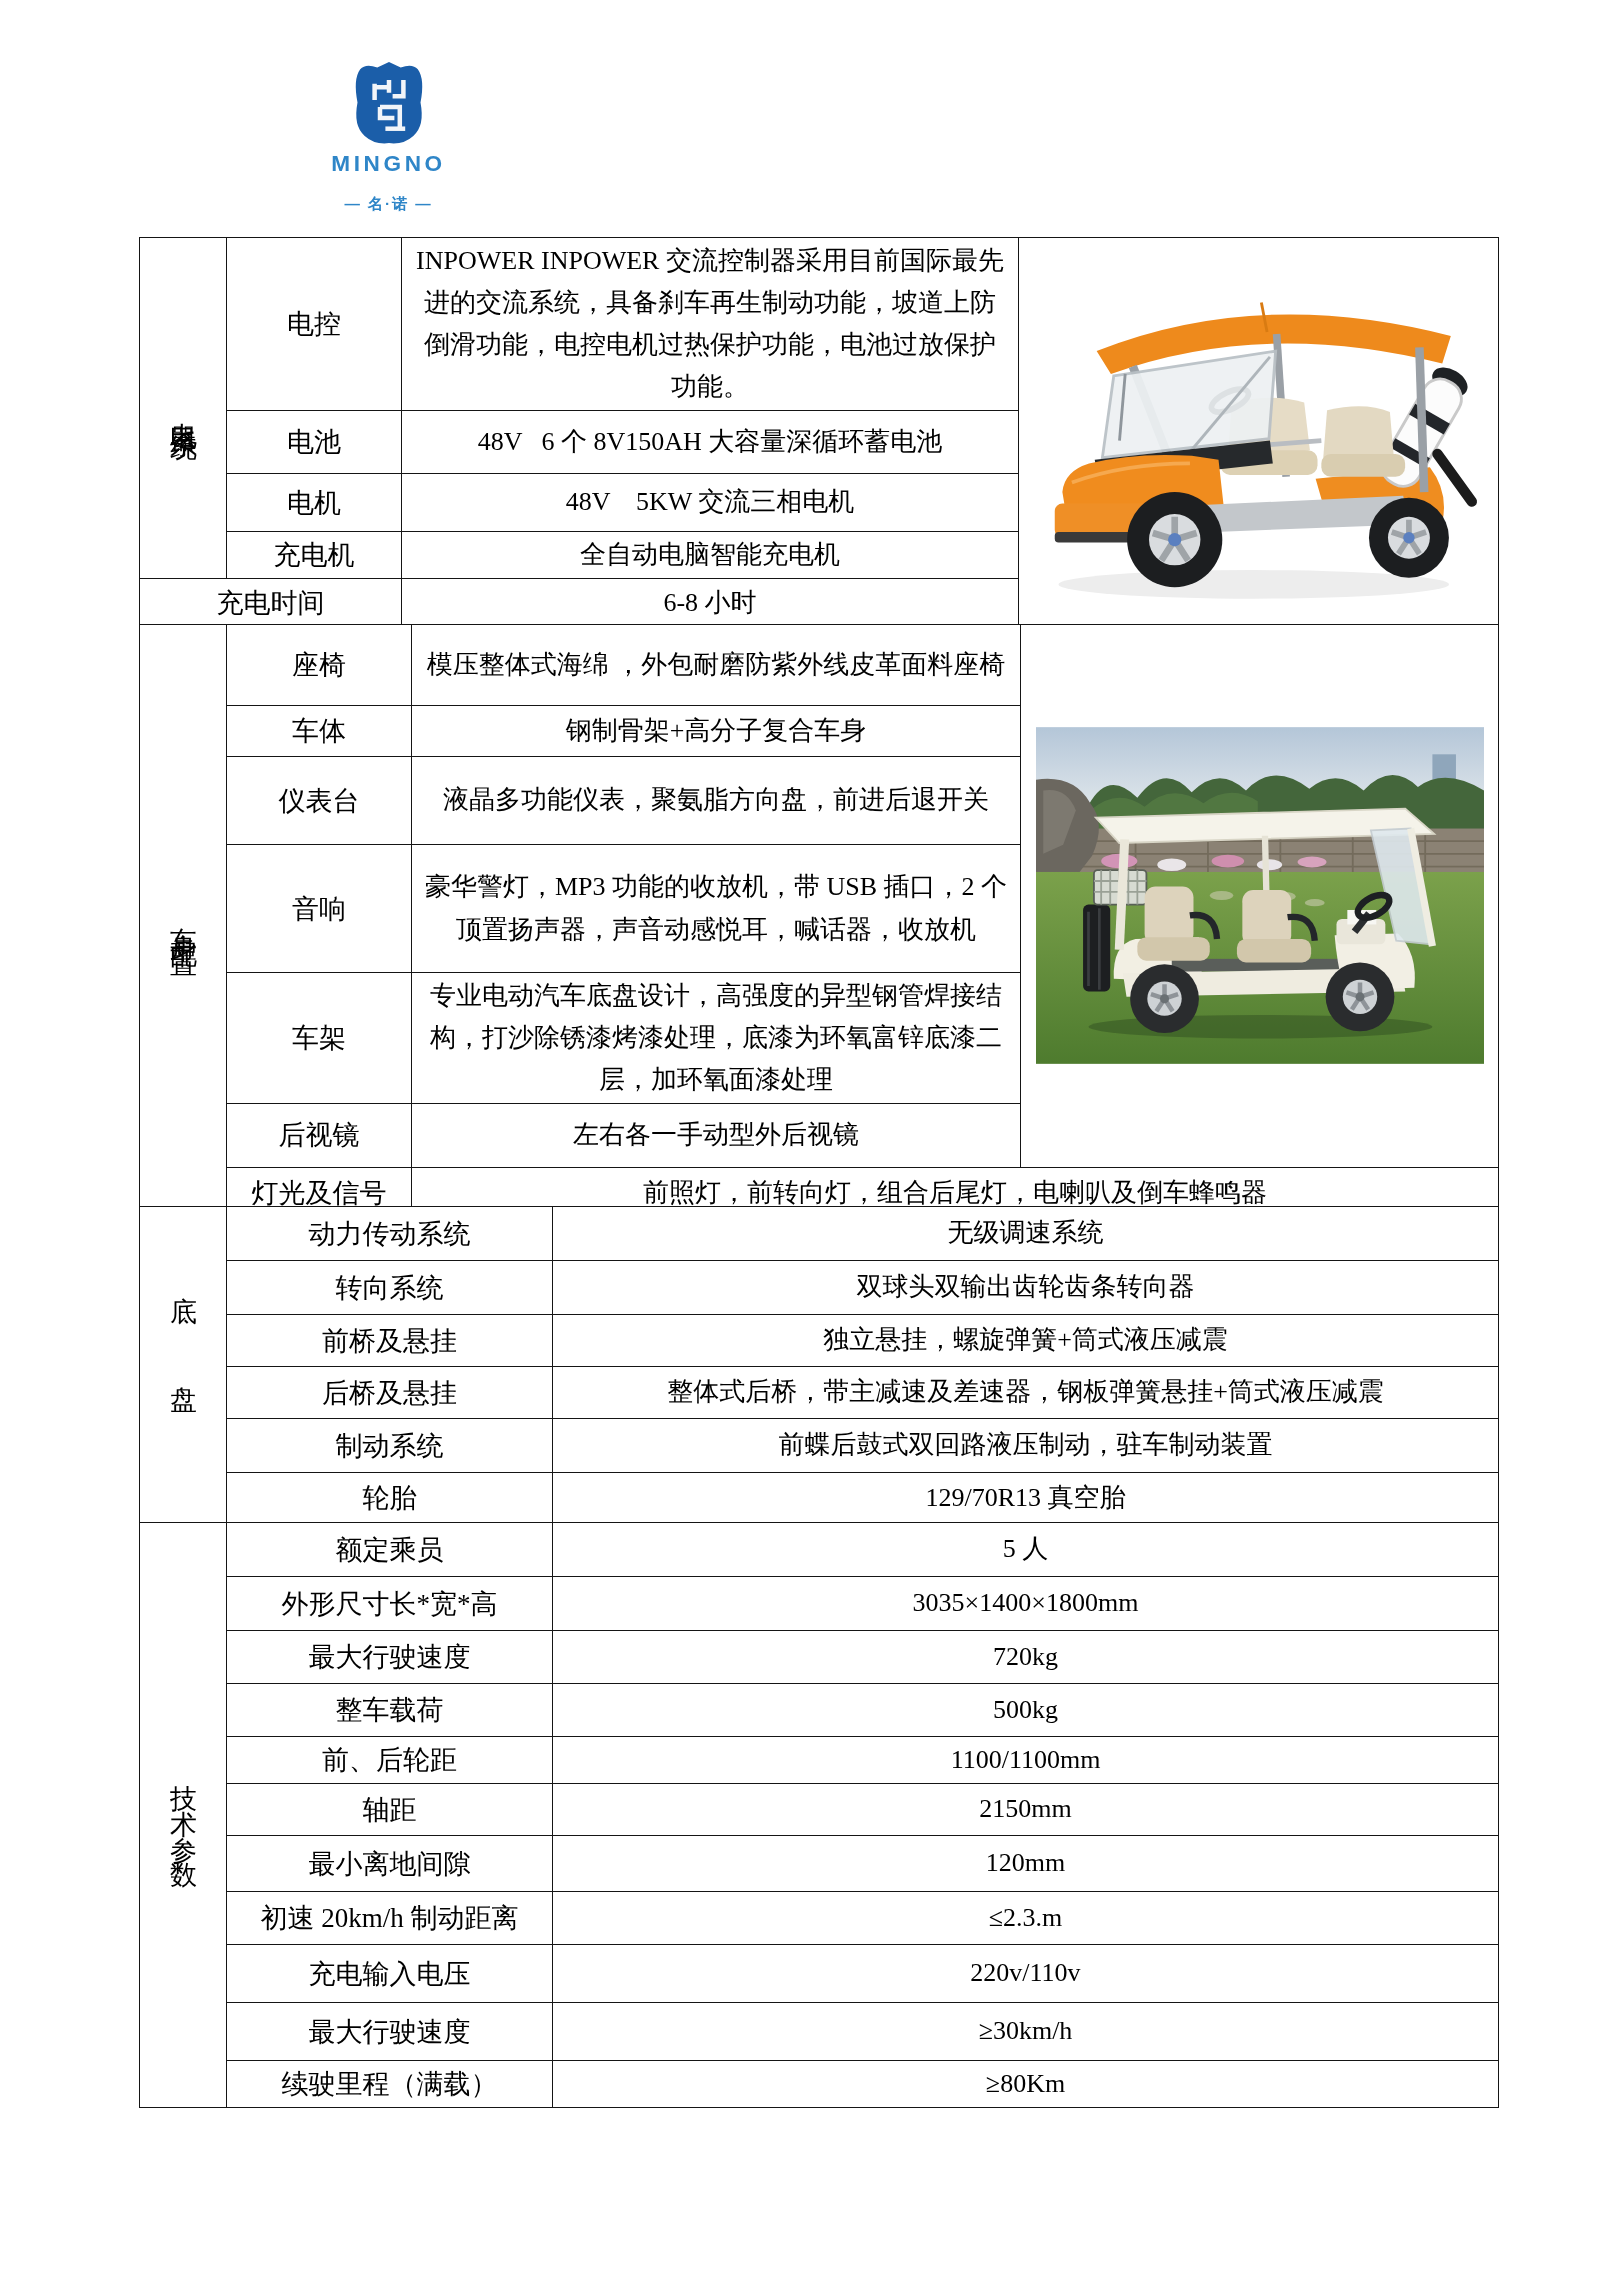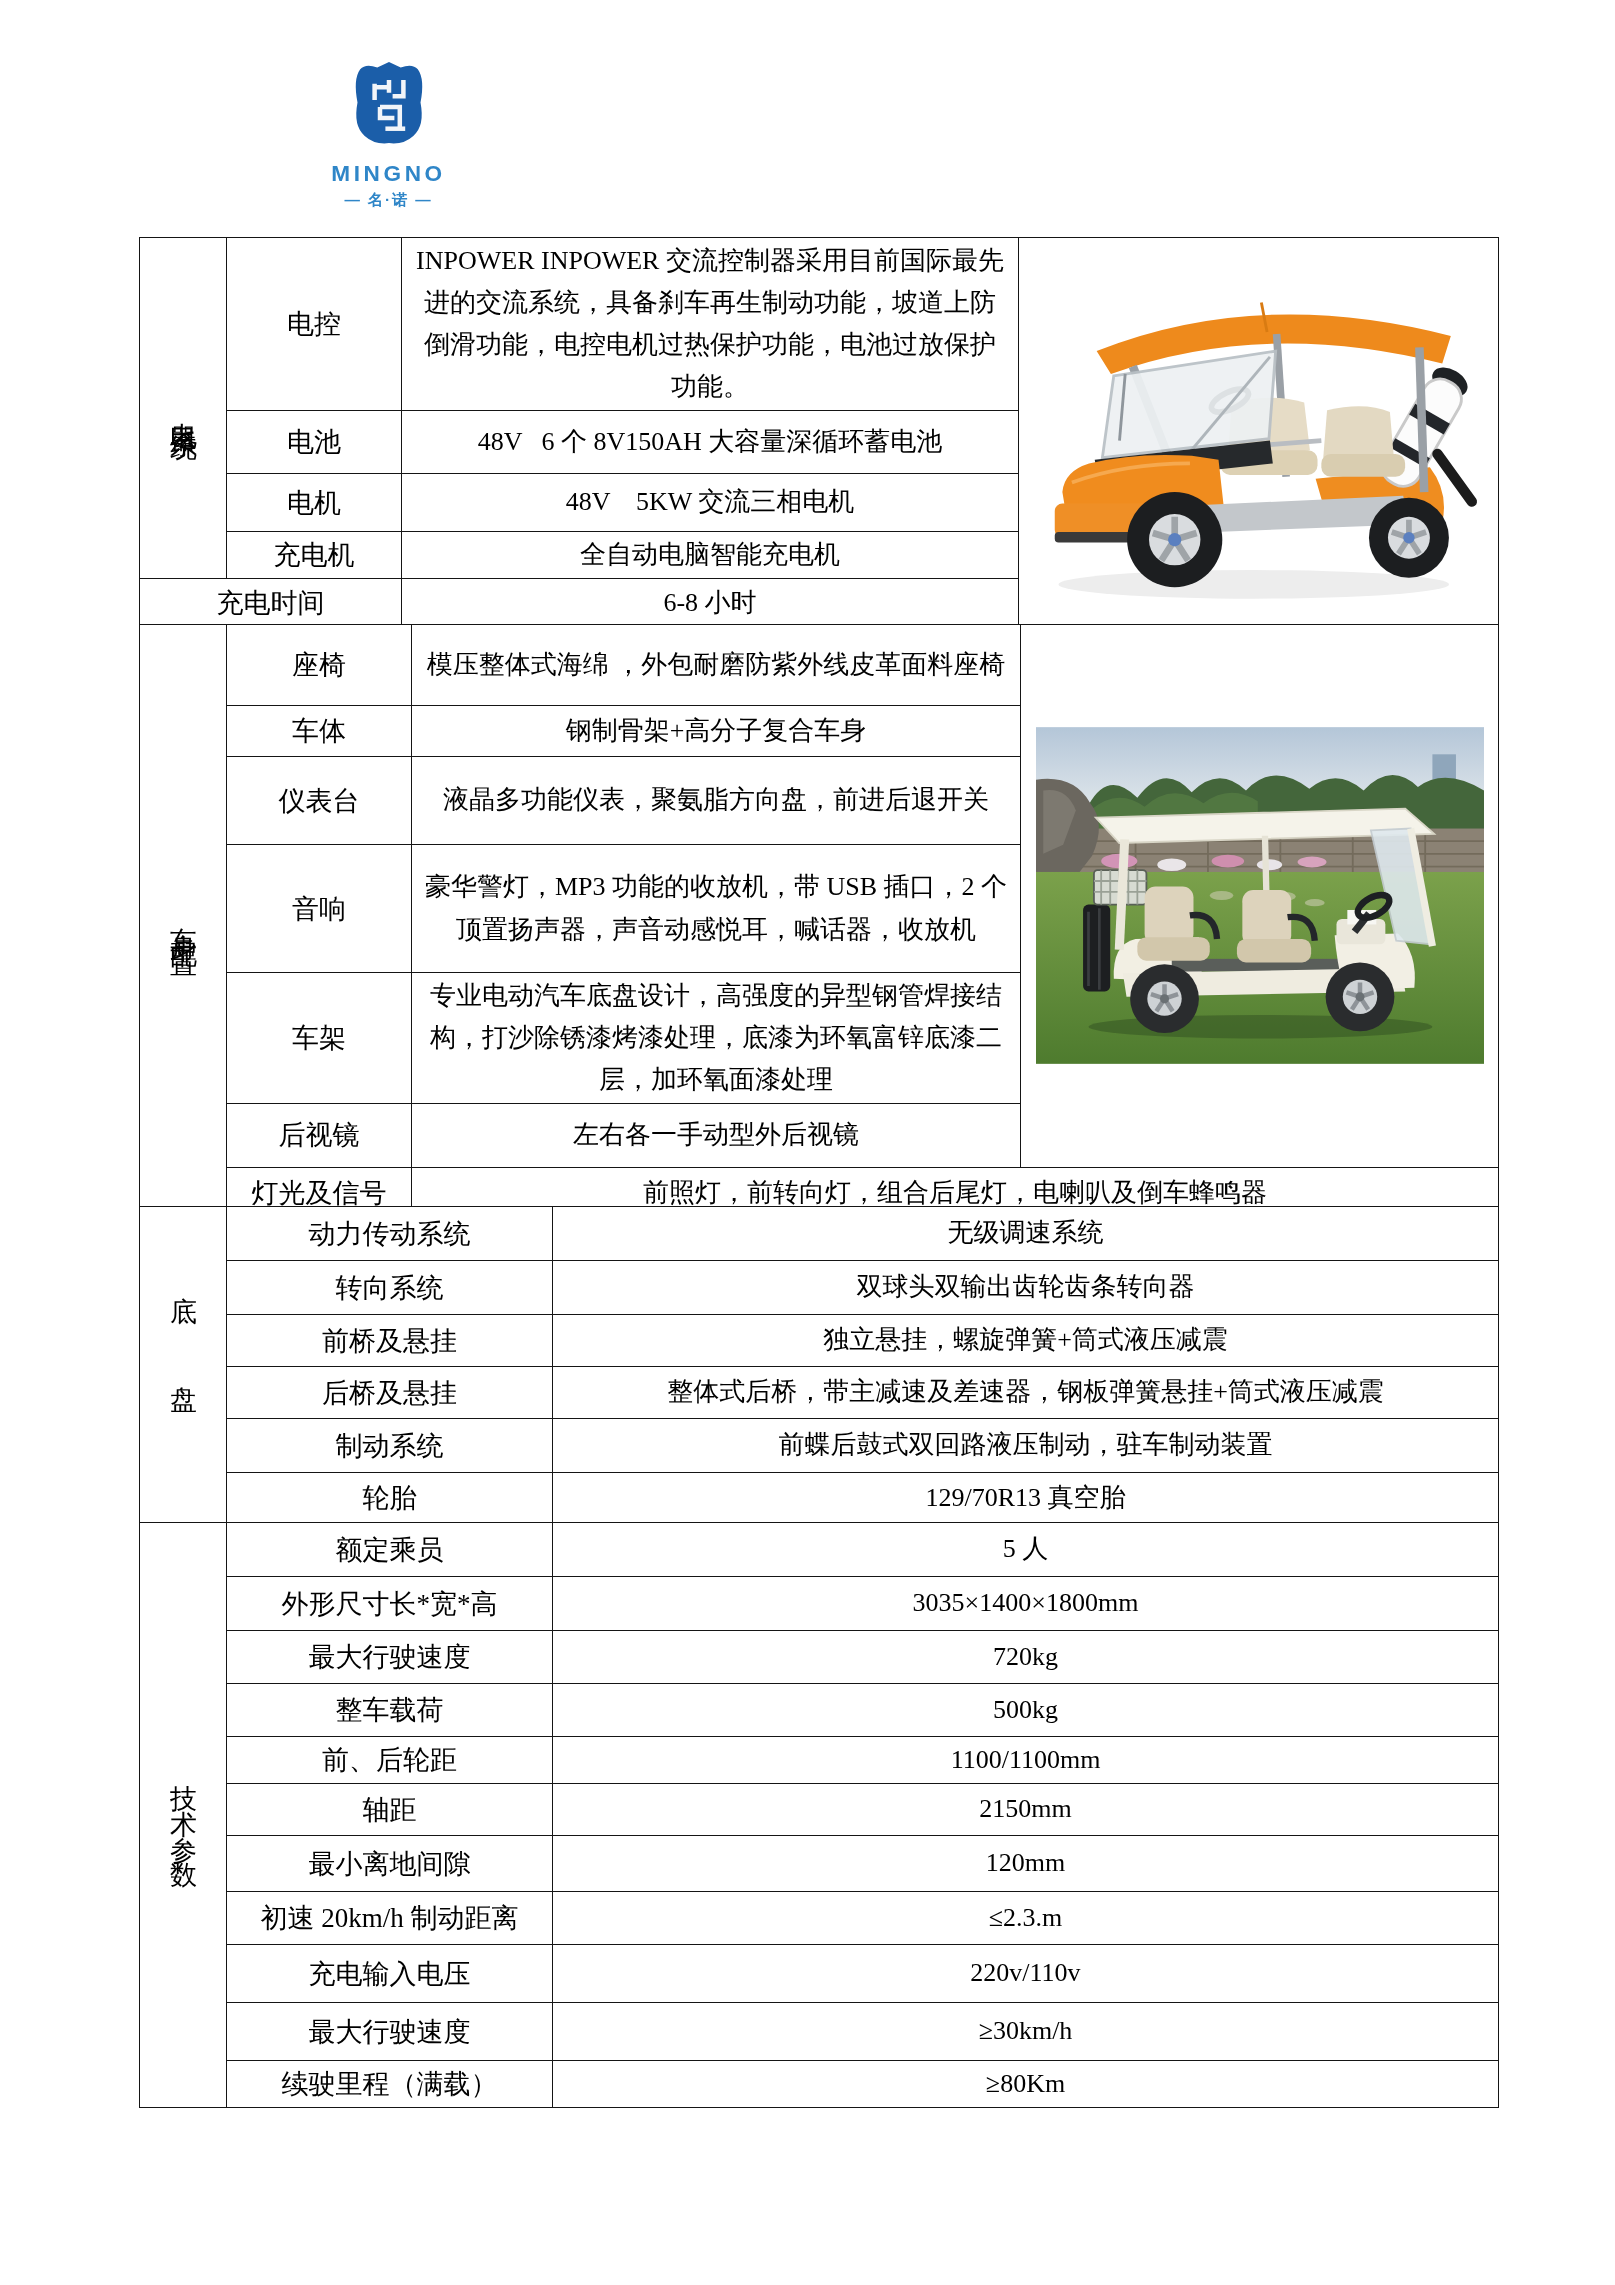--- a/index.html
+++ b/index.html
@@ -3,23 +3,23 @@
 <meta charset="utf-8">
 <title>MN-YL4J 电动巡逻车配置表</title>
 <style>
   html,body{margin:0;padding:0;background:#ffffff;}
   .page{position:relative;width:1616px;height:2285px;background:#ffffff;overflow:hidden;
         font-family:"Liberation Serif","DejaVu Serif",serif;color:#000;}
 
   
   .logo{position:absolute;left:318px;top:60px;width:141px;text-align:center;}
   .logo .shield{display:block;margin:0 auto;}
-  .logo .brand{display:block;margin-top:14px;font-family:"Liberation Sans","DejaVu Sans",sans-serif;
+  .logo .brand{display:block;margin-top:4px;font-family:"Liberation Sans","DejaVu Sans",sans-serif;
                font-weight:bold;font-size:22.6px;letter-spacing:3.6px;color:#2f86c8;}
-  .logo .subbrand{display:block;margin-top:3px;font-family:"Liberation Sans","DejaVu Sans",sans-serif;
+  .logo .subbrand{display:block;margin-top:17px;font-family:"Liberation Sans","DejaVu Sans",sans-serif;
                   font-weight:bold;font-size:15.4px;letter-spacing:1.8px;color:#2f86c8;}
   .doc-title{position:absolute;left:507px;top:172px;width:814px;
              font-family:"Liberation Sans","DejaVu Sans",sans-serif;
              font-weight:bold;font-size:43px;letter-spacing:0.9px;color:#000;white-space:nowrap;}
 
   
   .spec-table{position:absolute;left:139px;border-collapse:collapse;table-layout:fixed;background:#fff;}
   .spec-table td{border:1.8px solid #151515;text-align:center;vertical-align:middle;overflow:hidden;}
   .t1{top:237px;} .t2{top:624px;} .t3{top:1206px;} .t4{top:1522px;}
   td.sec{padding:0;}

